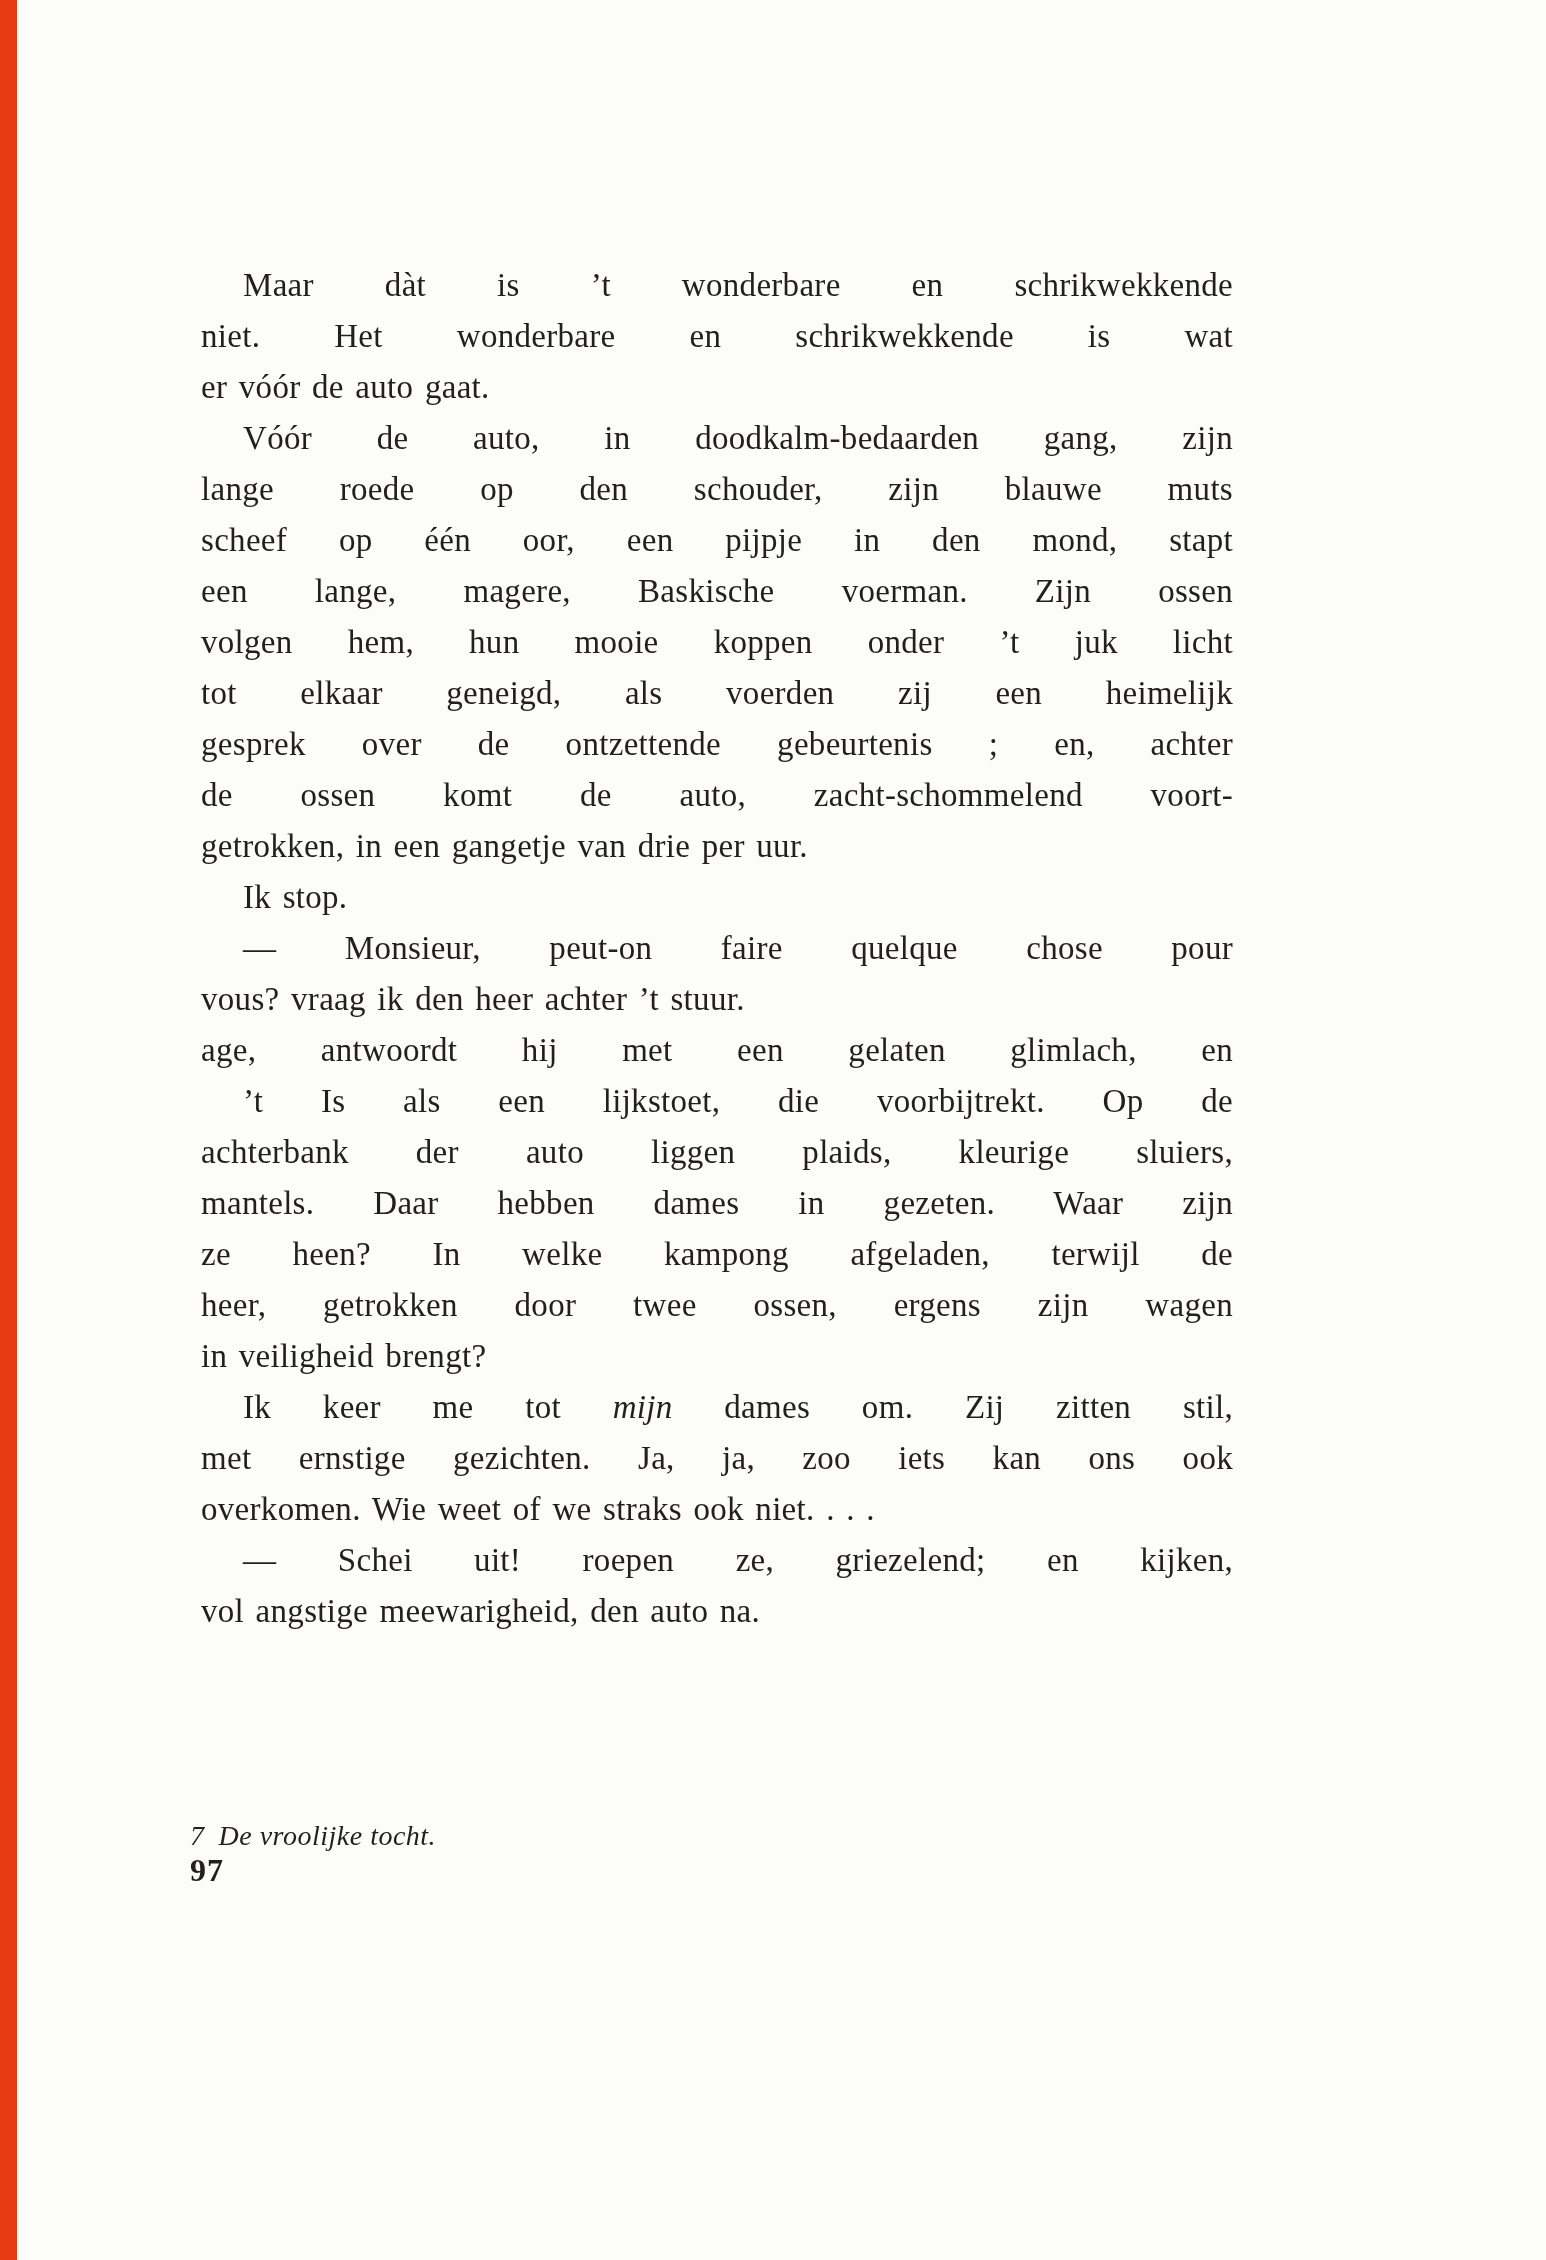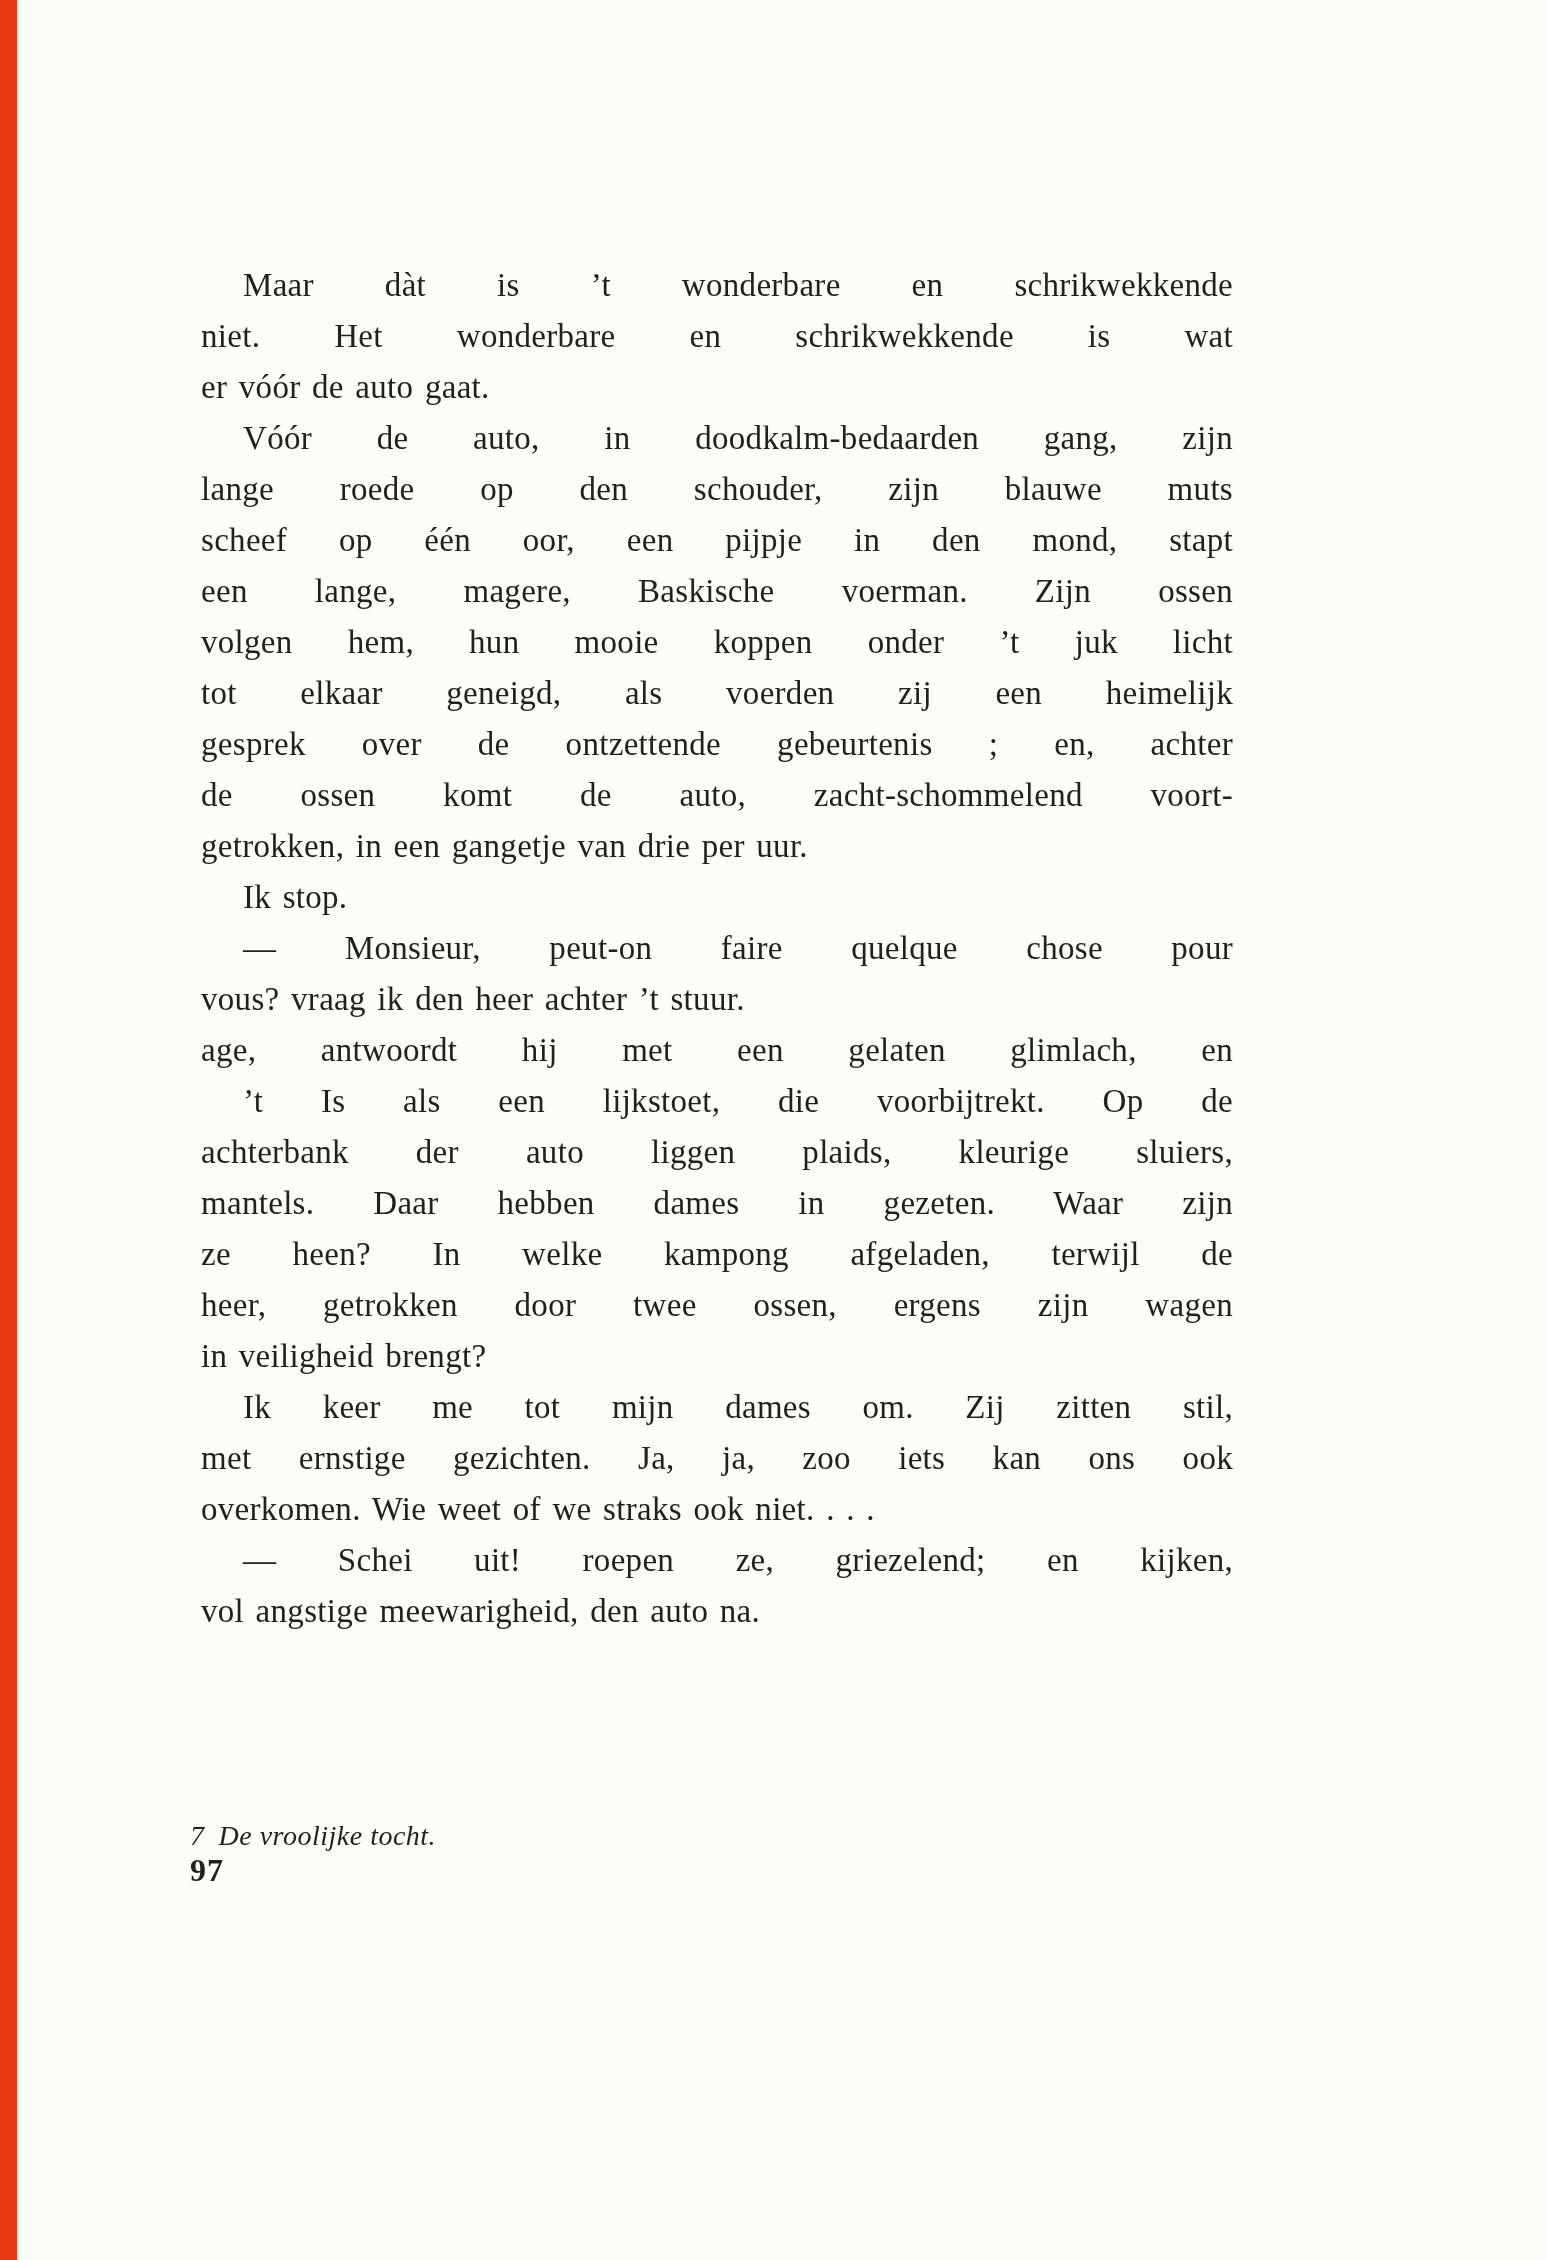--- a/index.html
+++ b/index.html
@@ -39,20 +39,21 @@
     text-align-last: justify;
     text-justify: inter-word;
   }
   .line.last {
     text-align-last: left;
   }
   .line.indent {
     text-indent: 42px;
   }
   .it {
+    font-style: italic;
   }
   .footer {
     position: absolute;
     left: 190px;
     top: 1820px;
     width: 1032px;
     display: flex;
     justify-content: space-between;
     align-items: baseline;
     flex-direction: column;

